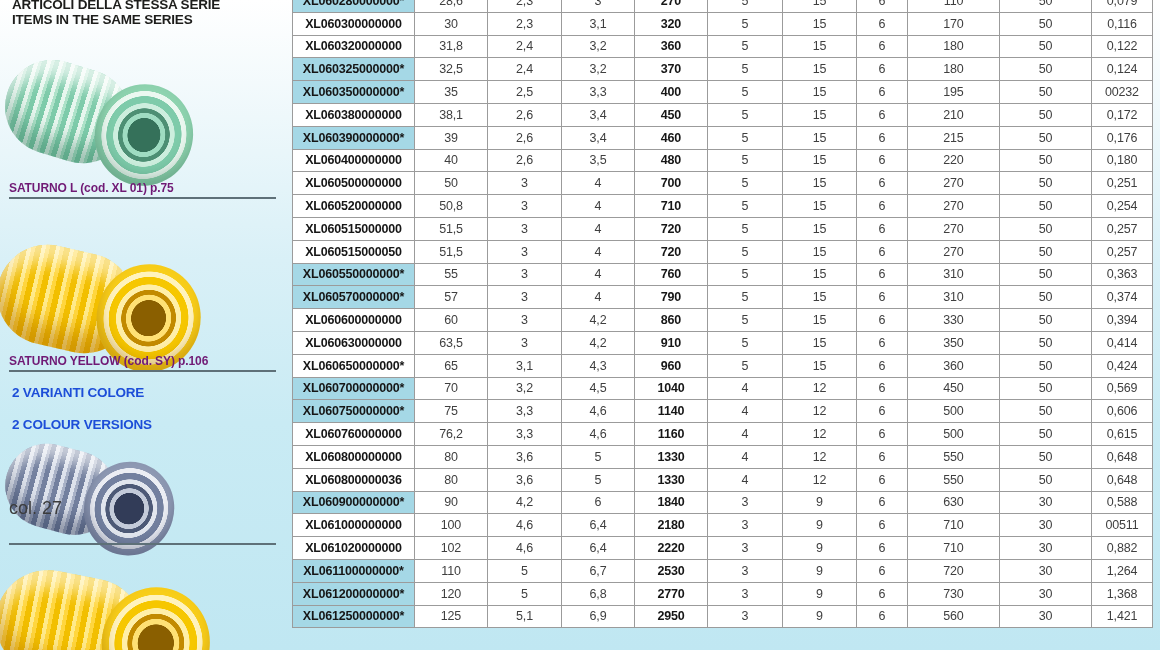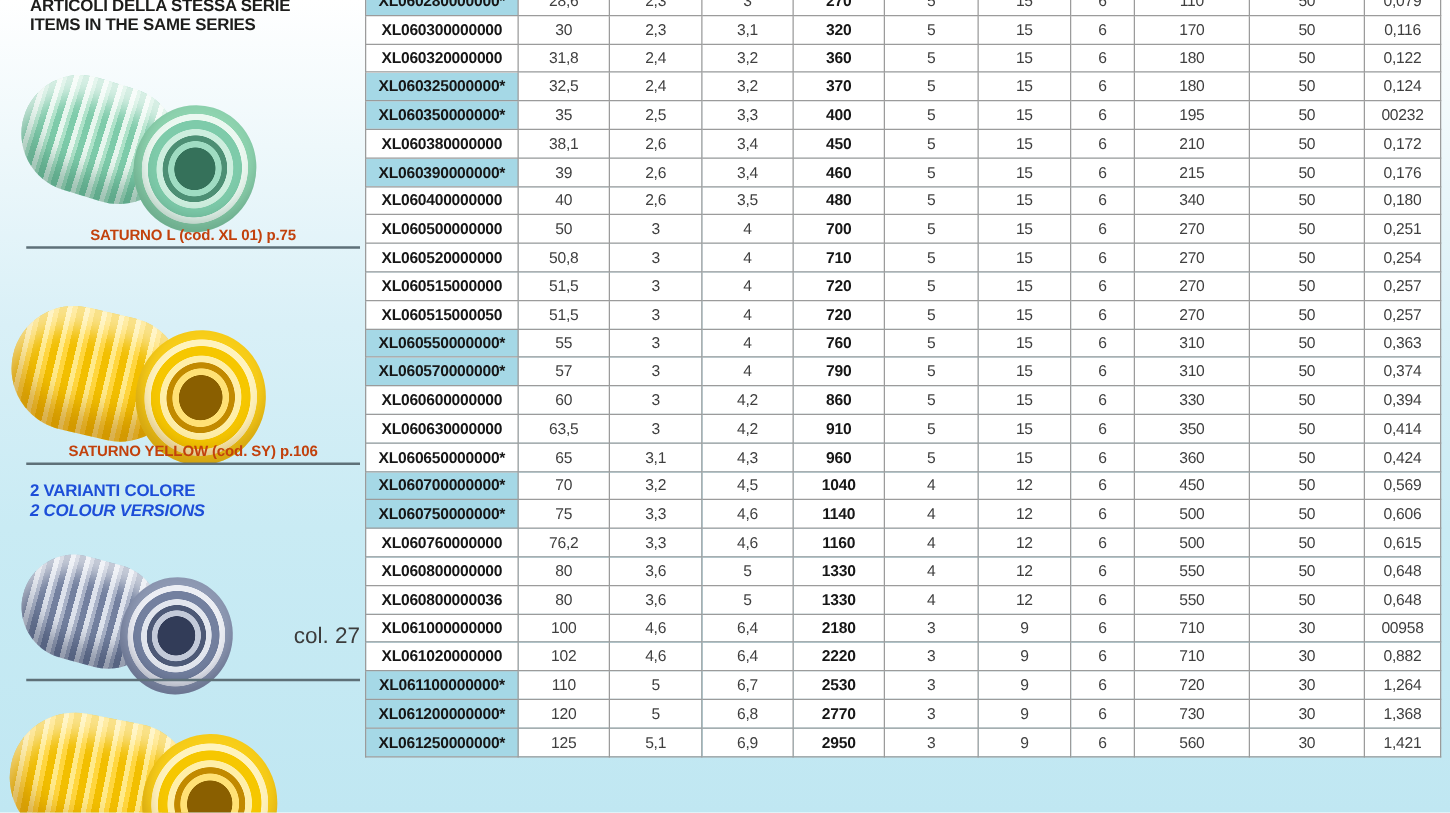--- a/index.html
+++ b/index.html
@@ -2,31 +2,31 @@
 <html><head>
 <meta charset="utf-8">
 <style>
   html,body{margin:0;padding:0;}
   body{
     width:1160px;height:650px;overflow:hidden;position:relative;
     font-family:"Liberation Sans",sans-serif;
     background:linear-gradient(180deg,#ffffff 0%,#eef8fb 18%,#d9f0f7 40%,#c9ebf4 65%,#c0e7f2 100%);
   }
   
-  .left-panel{position:absolute;left:16px;top:0;width:332px;height:650px;}
+  .left-panel{position:absolute;left:4px;top:0;width:332px;height:650px;}
   .series-heading{position:absolute;left:8px;top:-3px;font-size:13.5px;font-weight:bold;
     color:#1d1d1b;letter-spacing:-.2px;line-height:15px;}
   .series-heading .en{}
-  .caption{position:absolute;left:5px;width:267px;text-align:center;font-size:12px;
-    font-weight:bold;color:#c2410c;letter-spacing:-.1px;}
+  .caption{position:absolute;left:5px;width:267px;text-align:left;font-size:12px;
+    font-weight:bold;color:#701a75;letter-spacing:-.1px;}
   .rule{position:absolute;left:5px;width:267px;height:2px;background:#5e7078;}
   .variants-heading{position:absolute;left:8px;top:385px;font-size:13.5px;font-weight:bold;
     color:#1d4ed8;letter-spacing:-.2px;line-height:15.5px;}
-  .variants-heading .en{font-style:italic;}
-  .col-label{position:absolute;left:5px;width:267px;top:498px;text-align:right;
+  .variants-heading .en{margin-top:16px;}
+  .col-label{position:absolute;left:5px;width:267px;top:498px;
     font-size:18px;font-weight:400;color:#3c3c3c;}
   
   .hose{position:absolute;}
   .tube{position:absolute;border-radius:999px;}
   .mouth{position:absolute;border-radius:50%;}
   
   .hose.green{left:2px;top:30px;width:180px;height:160px;transform:rotate(17deg);transform-origin:20px 70px;}
   .hose.green .tube{left:0;top:22px;width:126px;height:94px;
     background:repeating-linear-gradient(90deg,#7ecbaa 0 5px,#e7f6ee 5px 9px,#aee2c9 9px 12px);
     box-shadow:inset 0 18px 16px rgba(255,255,255,.7),inset 0 -18px 18px rgba(44,114,86,.38);}
@@ -222,21 +222,21 @@
       </tr>
       <tr>
         <td class="code">XL060400000000</td>
         <td>40</td>
         <td>2,6</td>
         <td>3,5</td>
         <td class="bold">480</td>
         <td>5</td>
         <td>15</td>
         <td>6</td>
-        <td>340</td>
+        <td>220</td>
         <td>50</td>
         <td>0,180</td>
       </tr>
       <tr>
         <td class="code">XL060500000000</td>
         <td>50</td>
         <td>3</td>
         <td>4</td>
         <td class="bold">700</td>
         <td>5</td>
@@ -409,31 +409,44 @@
         <td>5</td>
         <td class="bold">1330</td>
         <td>4</td>
         <td>12</td>
         <td>6</td>
         <td>550</td>
         <td>50</td>
         <td>0,648</td>
       </tr>
       <tr>
+        <td class="code hl">XL060900000000*</td>
+        <td>90</td>
+        <td>4,2</td>
+        <td>6</td>
+        <td class="bold">1840</td>
+        <td>3</td>
+        <td>9</td>
+        <td>6</td>
+        <td>630</td>
+        <td>30</td>
+        <td>0,588</td>
+      </tr>
+      <tr>
         <td class="code">XL061000000000</td>
         <td>100</td>
         <td>4,6</td>
         <td>6,4</td>
         <td class="bold">2180</td>
         <td>3</td>
         <td>9</td>
         <td>6</td>
         <td>710</td>
         <td>30</td>
-        <td>00958</td>
+        <td>00511</td>
       </tr>
       <tr>
         <td class="code">XL061020000000</td>
         <td>102</td>
         <td>4,6</td>
         <td>6,4</td>
         <td class="bold">2220</td>
         <td>3</td>
         <td>9</td>
         <td>6</td>

